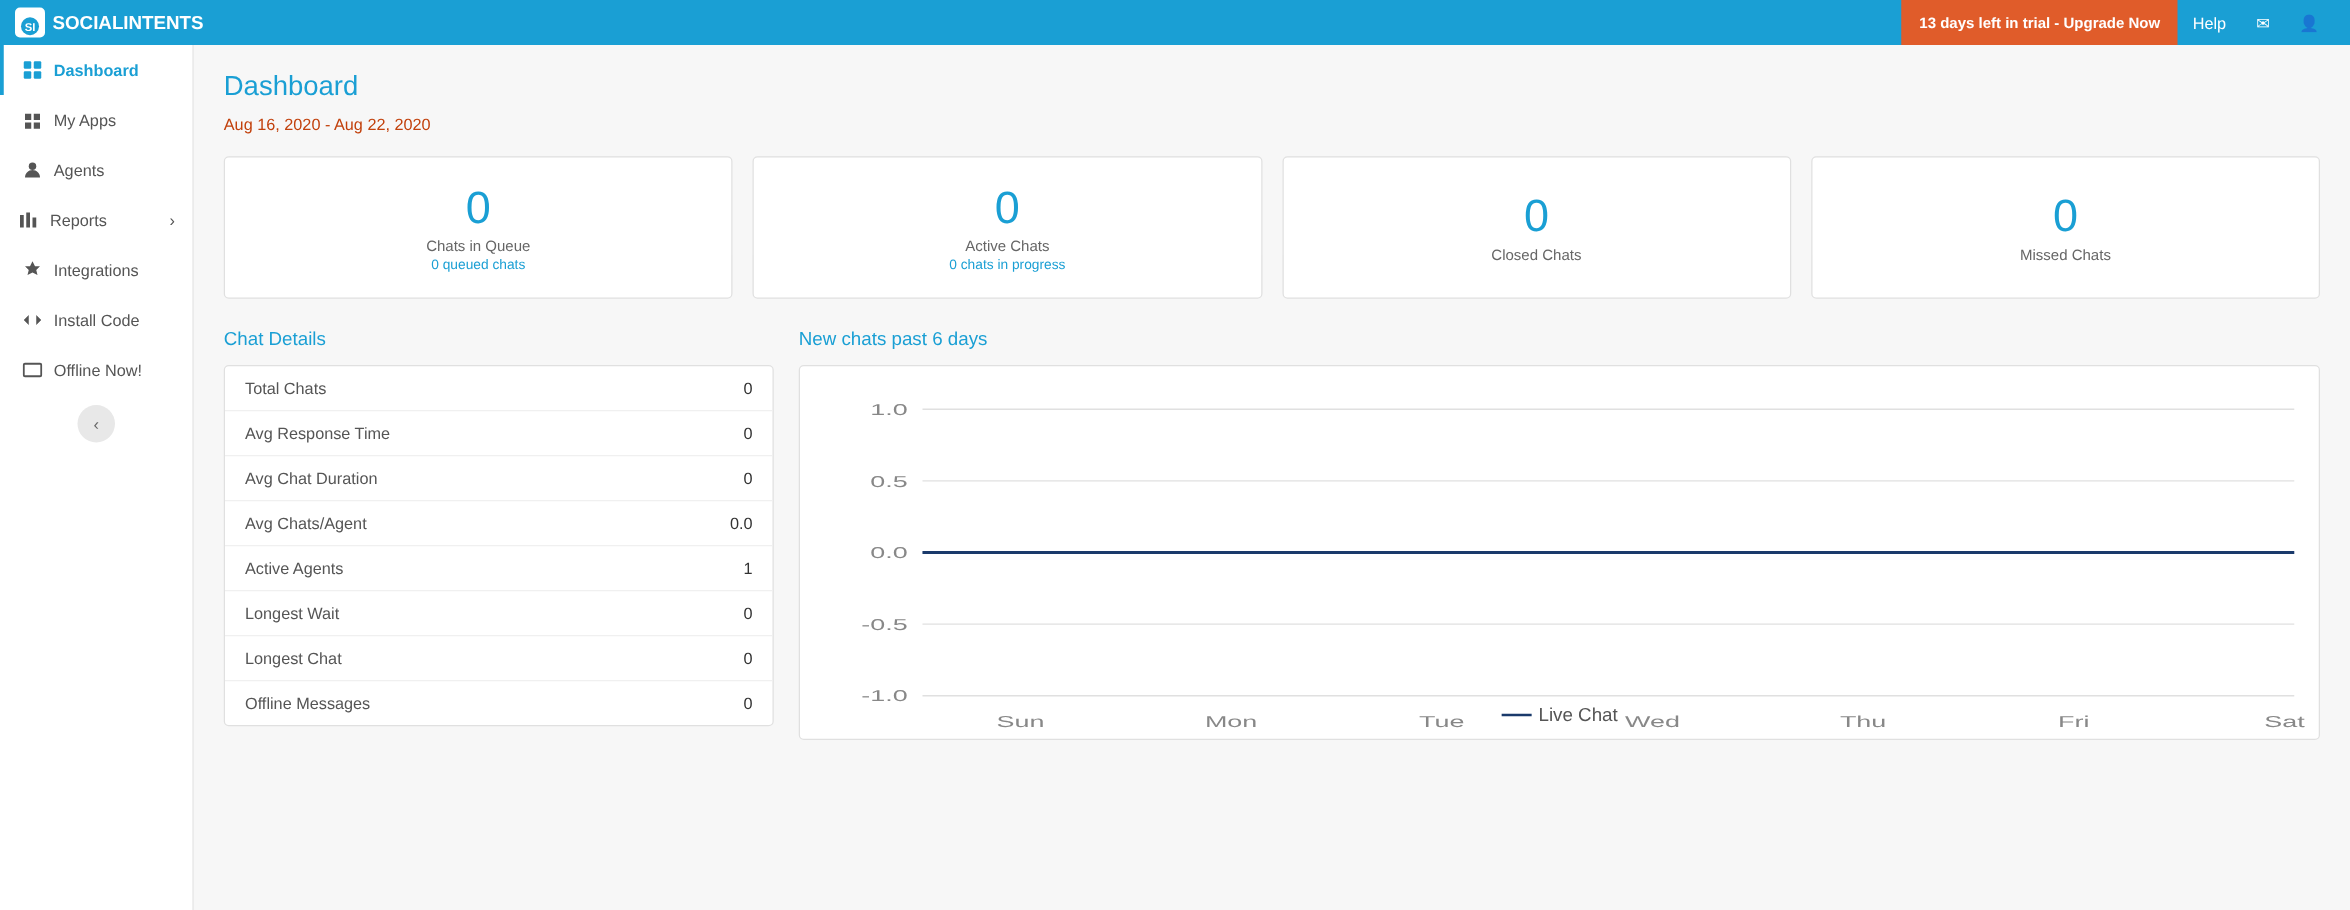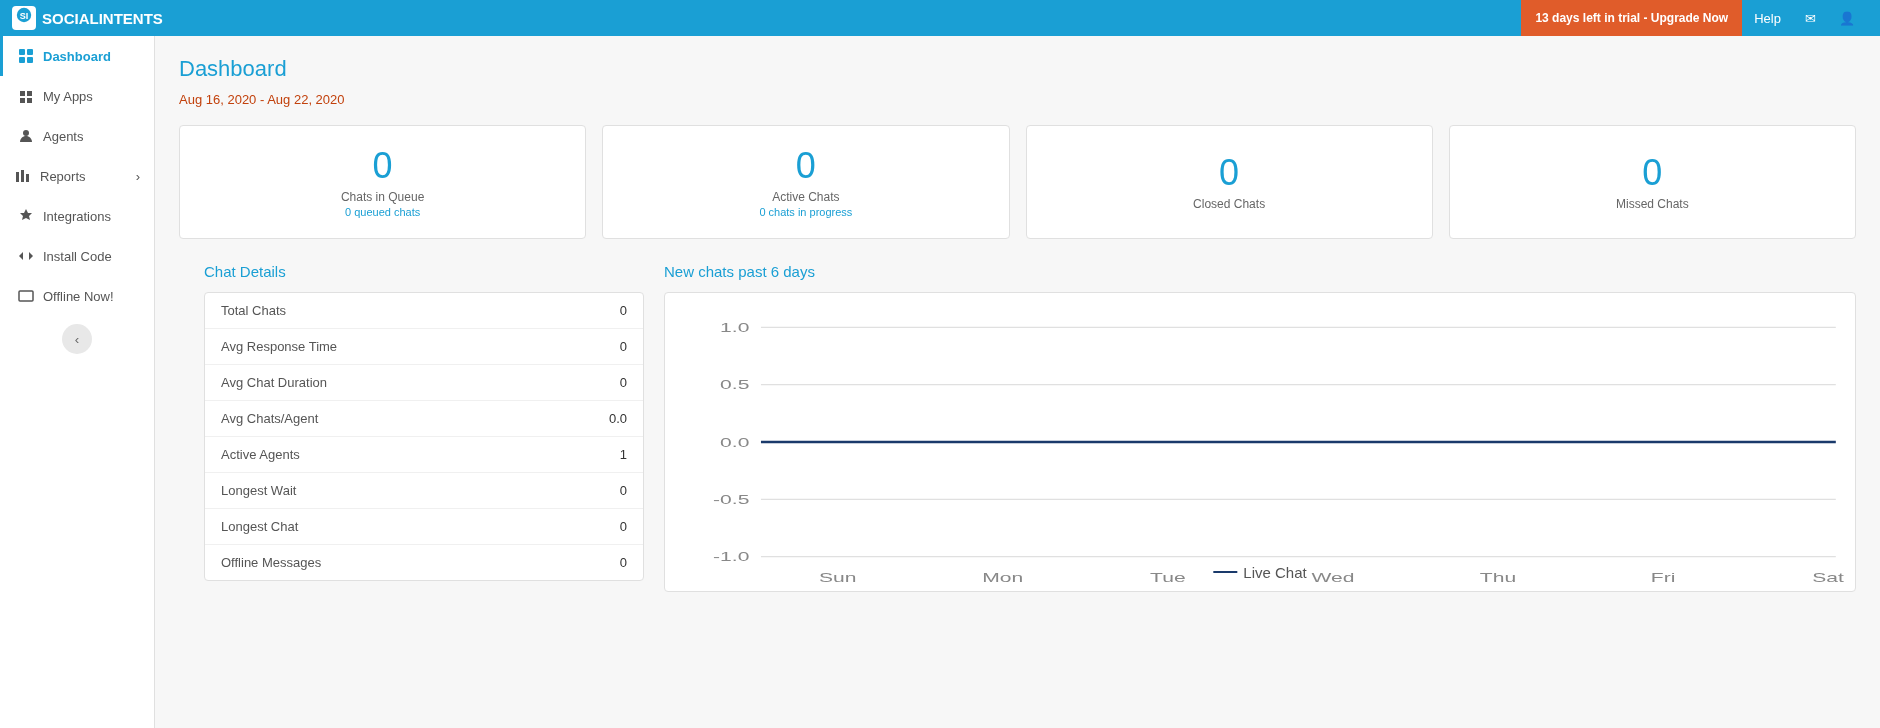--- a/index.html
+++ b/index.html
@@ -4,21 +4,21 @@
   <style>
     * { box-sizing: border-box; margin: 0; padding: 0; }
     body { font-family: 'Segoe UI', Arial, sans-serif; background: #f5f5f5; color: #333; font-size: 13px; }
 
     
     .topbar {
       display: flex; align-items: center; justify-content: space-between;
       background: #1a9fd4; height: 36px; padding: 0 12px;
     }
     .topbar-logo { display: flex; align-items: center; gap: 6px; color: #fff; font-weight: bold; font-size: 15px; }
-    .topbar-logo-icon { width: 24px; height: 24px; background: #fff; border-radius: 4px; display: flex; align-items: flex-start; justify-content: center; }
+    .topbar-logo-icon { width: 24px; height: 24px; background: #fff; border-radius: 4px; display: flex; align-items: flex-end; justify-content: center; }
     .topbar-logo-icon svg { width: 18px; height: 18px; }
     .topbar-right { display: flex; align-items: center; gap: 0; }
     .trial-banner {
       background: #e05c2a; color: #fff; padding: 0 14px; height: 36px;
       display: flex; align-items: center; font-size: 12px; font-weight: 600; cursor: pointer;
     }
     .topbar-icon-btn {
       background: none; border: none; color: #fff; padding: 0 12px; height: 29px;
       font-size: 13px; cursor: pointer; display: flex; align-items: center;
     }
@@ -57,21 +57,21 @@
     .stat-card {
       flex: 1; background: #fff; border: 1px solid #e0e0e0; border-radius: 4px;
       padding: 20px 16px; display: flex; flex-direction: column; align-items: center; justify-content: center;
       min-width: 0;
     }
     .stat-number { font-size: 36px; color: #1a9fd4; font-weight: 300; line-height: 1.1; }
     .stat-label { font-size: 12px; color: #666; margin-top: 4px; }
     .stat-sublabel { font-size: 11px; color: #1a9fd4; margin-top: 2px; }
 
     
-    .bottom-section { display: flex; gap: 20px; margin-left: 25px; }
+    .bottom-section { display: flex; gap: 20px; }
     .chat-details-panel { width: 440px; flex-shrink: 0; }
     .chart-panel { flex: 1; }
 
     .section-title { font-size: 15px; color: #1a9fd4; margin-bottom: 12px; font-weight: 400; }
 
     
     .details-table {
       background: #fff; border: 1px solid #e0e0e0; border-radius: 4px; overflow: hidden;
     }
     .details-row {

